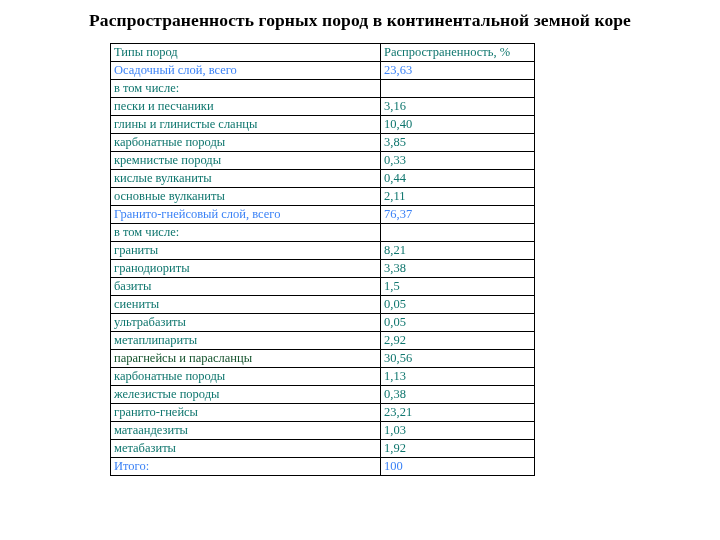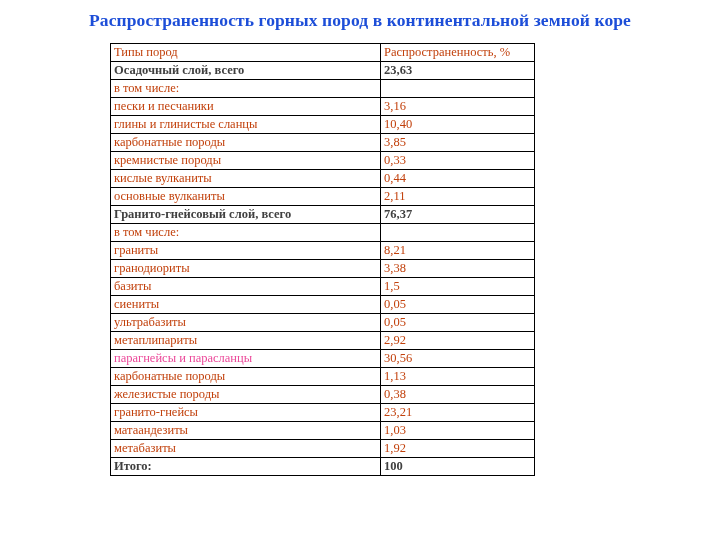--- a/index.html
+++ b/index.html
@@ -2,34 +2,34 @@
 <html><head>
 <meta charset="utf-8">
 <style>
   html, body { margin: 0; padding: 0; }
   body {
     width: 720px; height: 540px; background: #ffffff; position: relative; overflow: hidden;
     font-family: "Liberation Serif", "DejaVu Serif", serif;
   }
   .title {
     position: absolute; left: 0; top: 10px; width: 720px; text-align: center;
-    font-weight: bold; font-size: 17.5px; color: #1d4ed8; letter-spacing: 0.1px;
+    font-weight: bold; font-size: 17.5px; color: #000000; letter-spacing: 0.1px;
   }
   table.data {
     position: absolute; left: 110px; top: 43px; width: 424px;
     border-collapse: collapse; table-layout: fixed;
   }
   table.data td {
     border: 1px solid #000; height: 17px; padding: 0 0 0 3px;
-    font-size: 12.5px; line-height: 17px; color: #c2410c; white-space: nowrap; overflow: hidden;
+    font-size: 12.5px; line-height: 17px; color: #0f766e; white-space: nowrap; overflow: hidden;
   }
   table.data col.c1 { width: 270px; }
   table.data col.c2 { width: 154px; }
-  tr.total td { color: #404040; font-weight: bold; }
-  tr.accent td.name { color: #ec4899; margin-left: 9px; }
+  tr.total td { color: #3b82f6; font-weight: normal; }
+  tr.accent td.name { color: #14532d; margin-left: 9px; }
 </style>
 </head>
 <body>
 
 <div class="title">Распространенность горных пород в континентальной земной коре</div>
 
 <table class="data">
   <colgroup>
       <col class="c1">
       <col class="c2">

